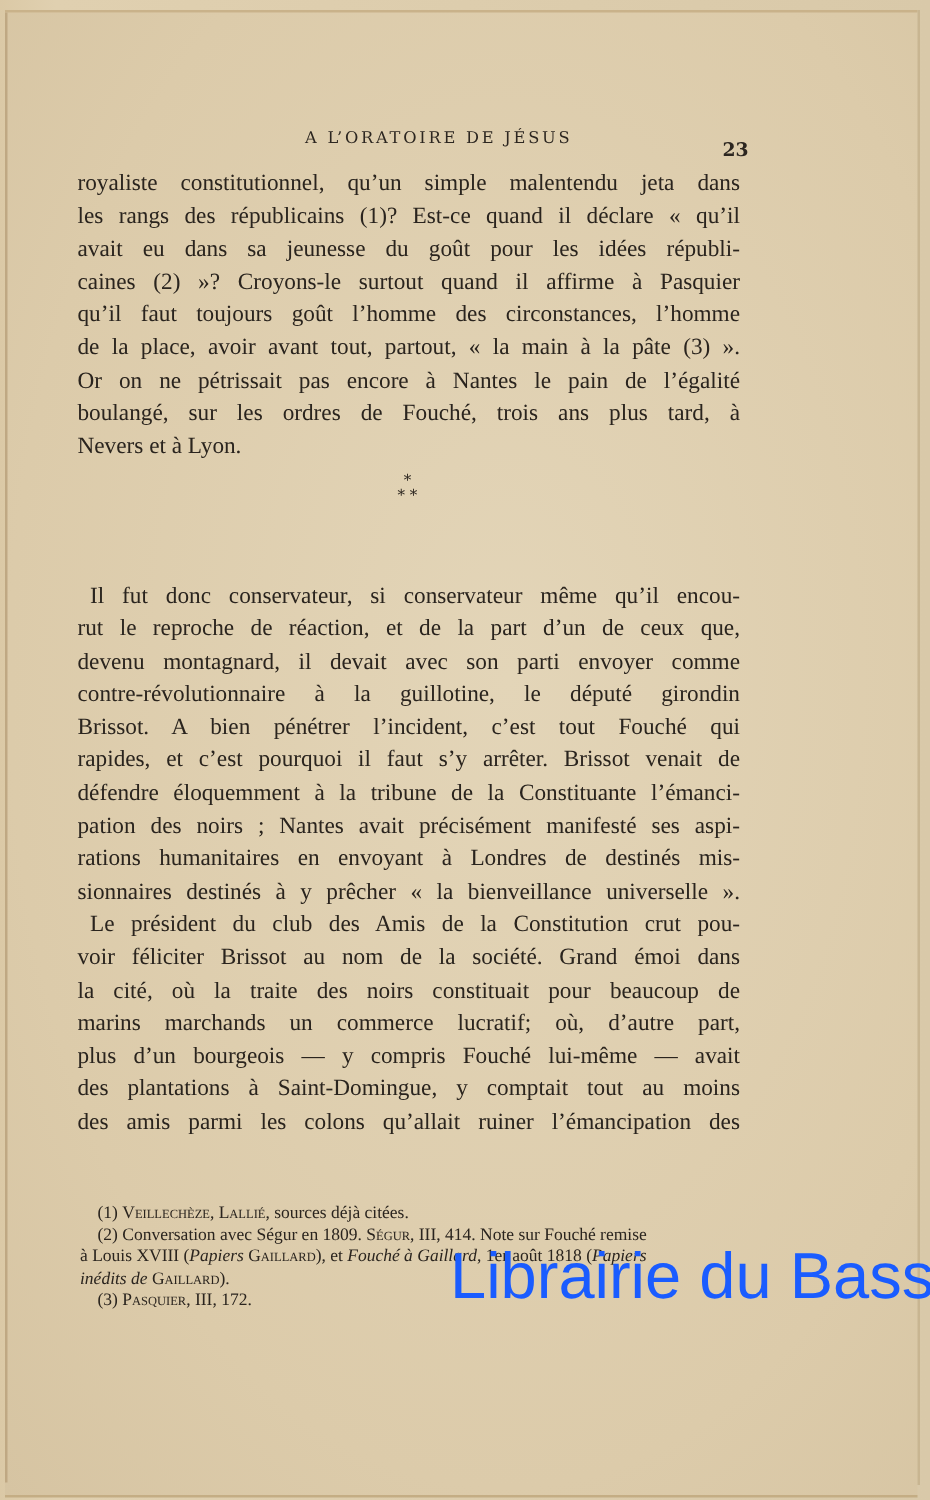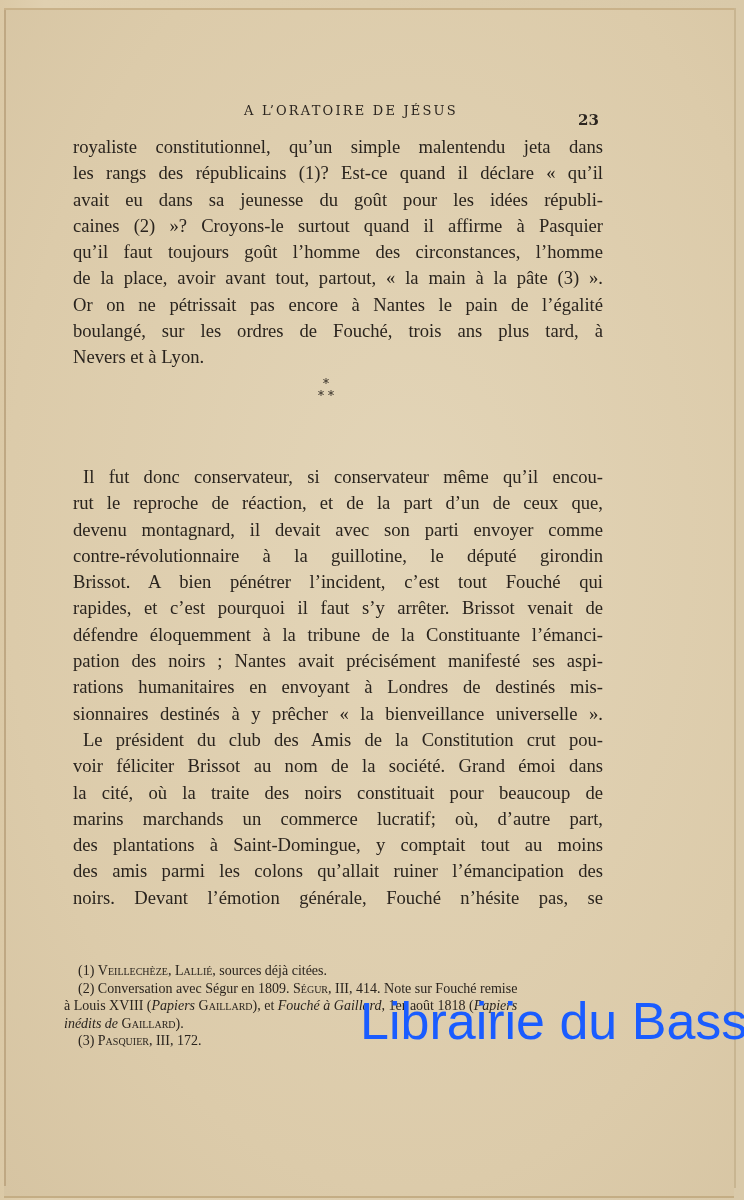--- a/index.html
+++ b/index.html
@@ -57,21 +57,21 @@
       position: absolute;
       top: 111px;
       left: 578px;
       font-family: "DejaVu Serif", serif;
       font-size: 15px;
       font-weight: bold;
       color: #2c2620;
     }
     .text-block {
       position: absolute;
-      left: 73px;
+      left: 62px;
       width: 530px;
       font-family: "Liberation Serif", serif;
       font-size: 18.6px;
       line-height: 26.3px;
       color: #2a241e;
       text-align: justify;
     }
     .text-block .line {
       display: block;
       white-space: nowrap;
@@ -163,23 +163,23 @@
     <span class="line">Brissot. A bien pénétrer l’incident, c’est tout Fouché qui</span>
     <span class="line">rapides, et c’est pourquoi il faut s’y arrêter. Brissot venait de</span>
     <span class="line">défendre éloquemment à la tribune de la Constituante l’émanci-</span>
     <span class="line">pation des noirs ; Nantes avait précisément manifesté ses aspi-</span>
     <span class="line">rations humanitaires en envoyant à Londres de destinés mis-</span>
     <span class="line">sionnaires destinés à y prêcher « la bienveillance universelle ».</span>
     <span class="line indent">Le président du club des Amis de la Constitution crut pou-</span>
     <span class="line">voir féliciter Brissot au nom de la société. Grand émoi dans</span>
     <span class="line">la cité, où la traite des noirs constituait pour beaucoup de</span>
     <span class="line">marins marchands un commerce lucratif; où, d’autre part,</span>
+    <span class="line">plus d’un bourgeois — y compris Fouché lui-même — avait</span>
     <span class="line">des plantations à Saint-Domingue, y comptait tout au moins</span>
     <span class="line">des amis parmi les colons qu’allait ruiner l’émancipation des</span>
-    <span class="line">noirs. Devant l’émotion générale, Fouché n’hésite pas, se</span>
   </div>
 
   <div class="footnotes">
     <span class="fn indent"><span>(1)</span> <span class="sc">Veillechèze, Lallié,</span><span> sources déjà citées.</span></span>
     <span class="fn indent"><span>(2)</span><span> Conversation avec Ségur en 1809. </span><span class="sc">Ségur,</span><span> III, 414. Note sur Fouché remise</span></span>
     <span class="fn"><span>à Louis XVIII (</span><span class="it">Papiers</span><span class="sc"> Gaillard</span><span>), et </span><span class="it">Fouché à Gaillard</span><span>, 1er août 1818 (</span><span class="it">Papiers</span></span>
     <span class="fn"><span class="it">inédits de</span><span class="sc"> Gaillard</span><span>).</span></span>
     <span class="fn indent"><span>(3)</span> <span class="sc">Pasquier,</span><span> III, 172.</span></span>
   </div>
 

